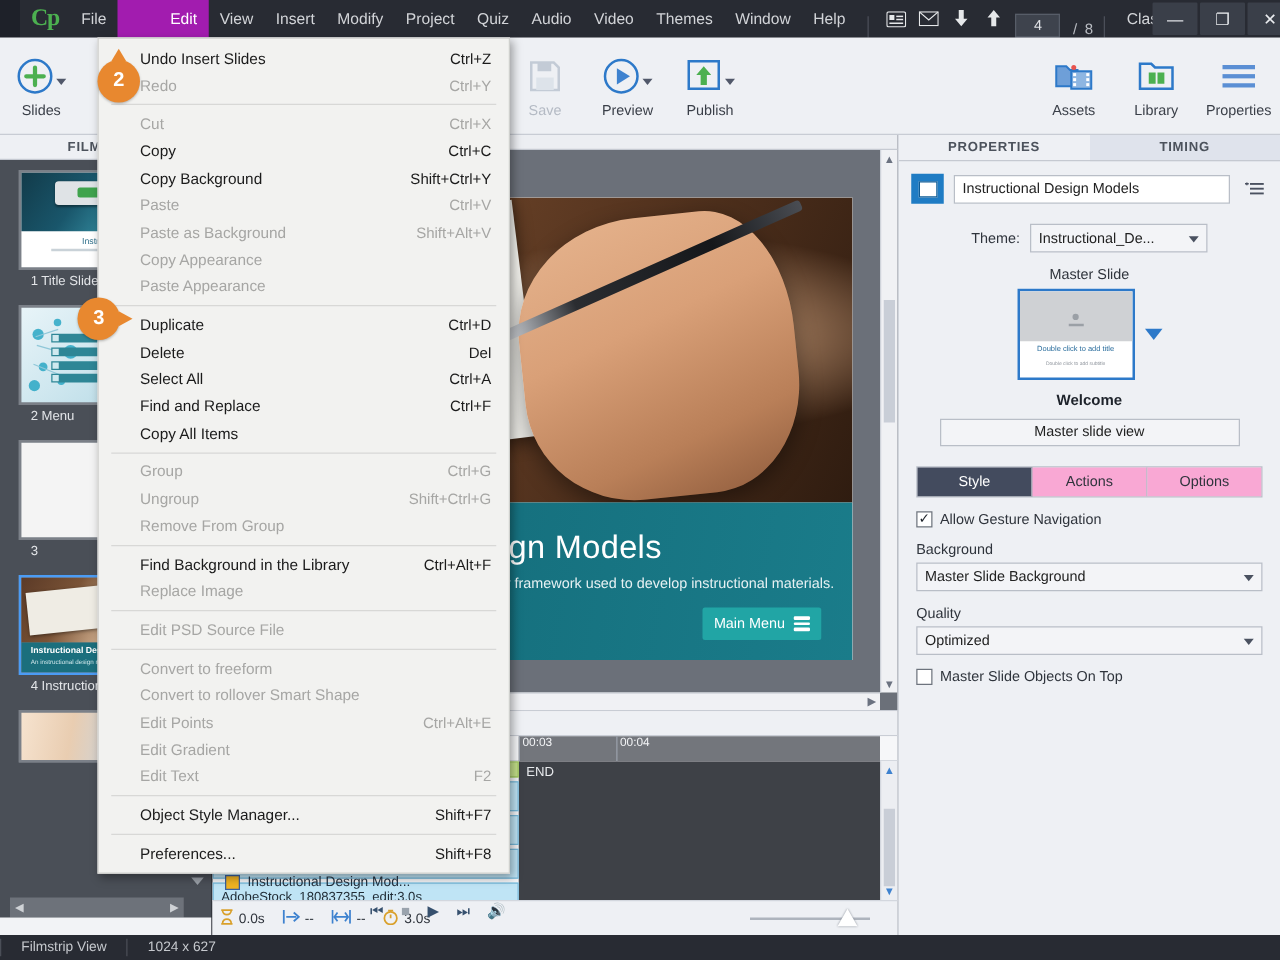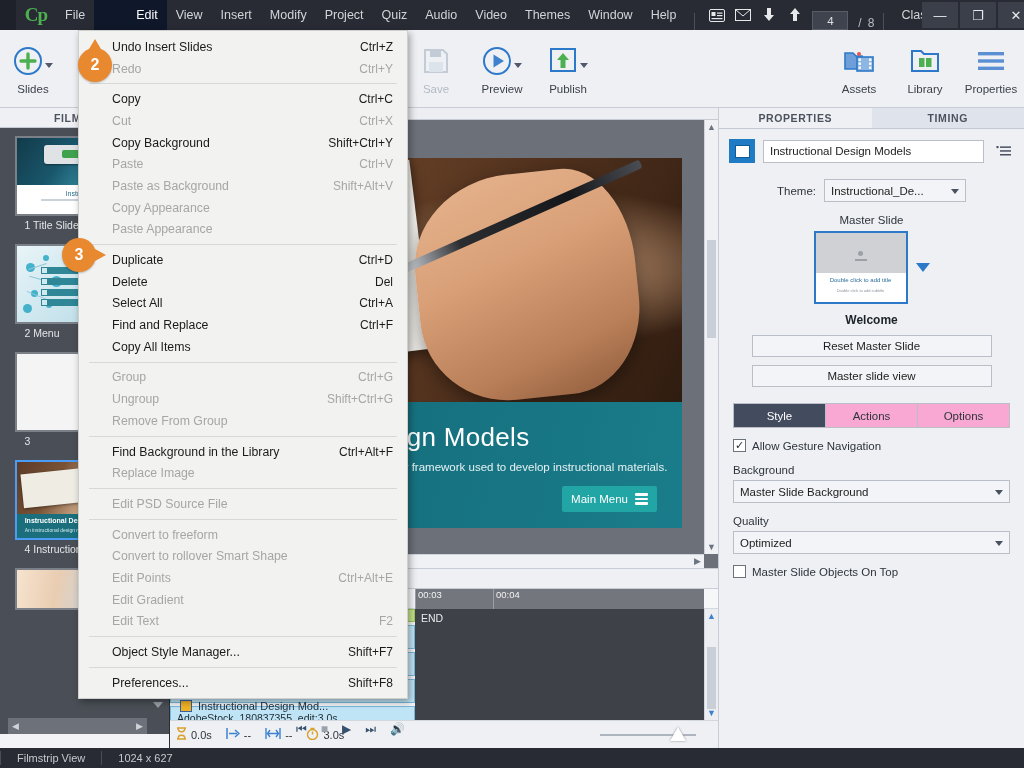--- a/index.html
+++ b/index.html
@@ -20,21 +20,21 @@
   }
   .cp-logo{
     width:40px; height:30px; display:flex; align-items:center; justify-content:center;
     color:#4cb050; font-weight:bold; font-size:19px; font-family:"Liberation Serif",serif;
     letter-spacing:-1px;
   }
   .menu-item{
     height:30px; padding:0 9px; display:flex; align-items:center;
     color:#d2d4d8; font-size:12.5px; white-space:nowrap; cursor:default;
   }
-  .menu-item.active{ background:#0f172a; color:#fff;padding-left:42px; }
+  .menu-item.active{ background:#a21caf; color:#fff;padding-left:42px; }
   .mb-sep{ width:1px; height:17px; background:#4b4f59; margin:0 9px; }
   .mb-icon{ width:26px;height:30px; display:flex;align-items:center;justify-content:center; color:#e6e8ea;}
   .mb-icon svg{ display:block; }
   .slidenum-box{
     width:36px;height:19px;background:#3e434d;border:1px solid #575d68;
     color:#dfe1e5;font-size:11.5px; display:flex;align-items:center;justify-content:center;
     margin:0 4px;
   }
   .slidenum-sep{ color:#b9bcc2;font-size:12px;margin:0 6px;}
   .slidenum-total{ color:#b9bcc2;font-size:12px;}
@@ -789,21 +789,20 @@
           <div class="dot"></div>
           <div class="dash"></div>
           <div class="t1">Double click to add title</div>
           <div class="t2">Double click to add subtitle</div>
         </div>
         <div class="ms-caret"></div>
       </div>
 
       <div class="ms-title">Welcome</div>
 
-      <div class="btn">Reset Master Slide</div>
       <div class="btn">Master slide view</div>
 
       <div class="seg-tabs">
         <div class="seg active">Style</div>
         <div class="seg">Actions</div>
         <div class="seg">Options</div>
       </div>
 
       <div class="chk-row">
         <span class="chk">✓</span>
@@ -839,28 +838,28 @@
     <div class="mrow">
       <span>Undo Insert Slides</span>
       <span class="acc">Ctrl+Z</span>
     </div>
     <div class="mrow dim">
       <span>Redo</span>
       <span class="acc">Ctrl+Y</span>
     </div>
     <div class="msep"></div>
 
+    <div class="mrow dim">
+      <span>Cut</span>
+      <span class="acc">Ctrl+X</span>
+    </div>
     <div class="mrow">
       <span>Copy</span>
       <span class="acc">Ctrl+C</span>
     </div>
-    <div class="mrow dim">
-      <span>Cut</span>
-      <span class="acc">Ctrl+X</span>
-    </div>
     <div class="mrow">
       <span>Copy Background</span>
       <span class="acc">Shift+Ctrl+Y</span>
     </div>
     <div class="mrow dim">
       <span>Paste</span>
       <span class="acc">Ctrl+V</span>
     </div>
     <div class="mrow dim">
       <span>Paste as Background</span>

